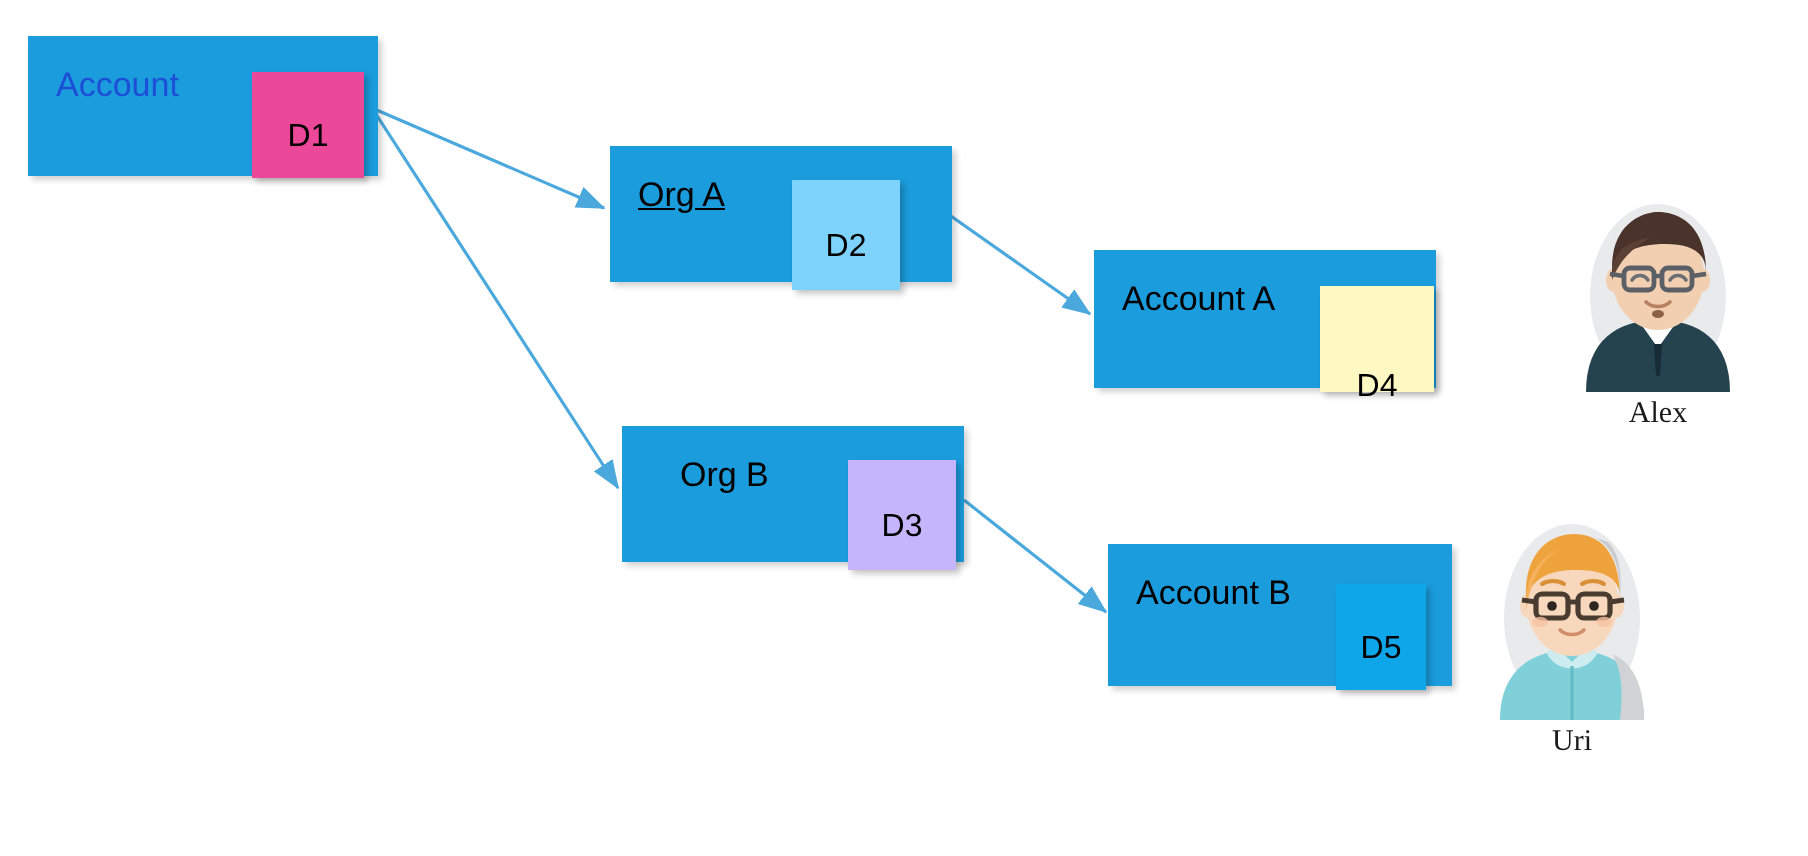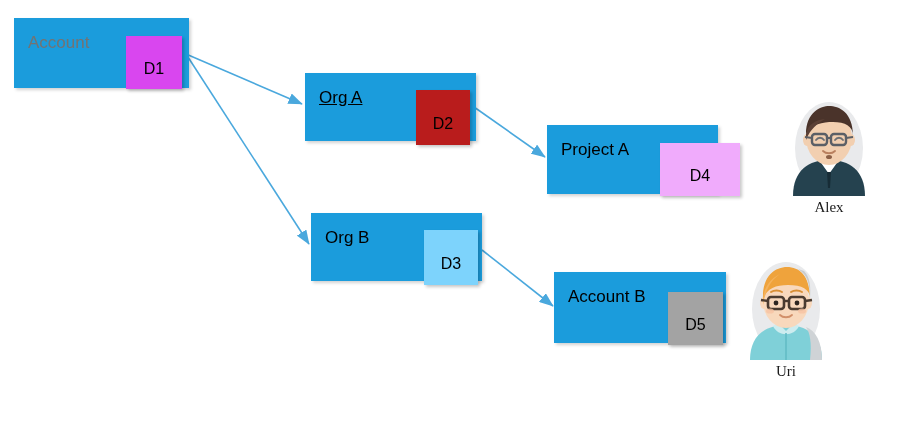--- a/index.html
+++ b/index.html
@@ -85,54 +85,54 @@
       </marker>
     </defs>
     <line class="edge-line" stroke="#4aa8dd" stroke-width="1.6" marker-end="url(#arrowhead)" x1="186" y1="54" x2="302" y2="104"></line>
     <line class="edge-line" stroke="#4aa8dd" stroke-width="1.6" marker-end="url(#arrowhead)" x1="186" y1="54" x2="309" y2="244"></line>
     <line class="edge-line" stroke="#4aa8dd" stroke-width="1.6" marker-end="url(#arrowhead)" x1="474" y1="107" x2="545" y2="157"></line>
     <line class="edge-line" stroke="#4aa8dd" stroke-width="1.6" marker-end="url(#arrowhead)" x1="482" y1="250" x2="553" y2="306"></line>
   </svg>
 
   <div class="node">
     <div class="node-box" style="left: 14px; top: 18px; width: 175px; height: 70px; background: rgb(27, 156, 220);"></div>
-    <div class="node-label" style="left: 28px; top: 34px; color: #737373;">Account</div>
-    <div class="badge" style="left: 126px; top: 36px; width: 56px; height: 53px; background: #d946ef;">
+    <div class="node-label" style="left: 28px; top: 34px; color: #1d4ed8;">Account</div>
+    <div class="badge" style="left: 126px; top: 36px; width: 56px; height: 53px; background: #ec4899;">
       <span class="badge-label">D1</span>
     </div>
   </div>
 
   <div class="node">
     <div class="node-box" style="left: 305px; top: 73px; width: 171px; height: 68px; background: rgb(27, 156, 220);"></div>
     <div class="node-label" style="left: 319px; top: 89px; color: rgb(0, 0, 0); text-decoration: underline;">Org A</div>
-    <div class="badge" style="left: 416px; top: 90px; width: 54px; height: 55px; background: #b91c1c; text-align: right;">
+    <div class="badge" style="left: 396px; top: 90px; width: 54px; height: 55px; background: #7dd3fc; text-align: right;">
       <span class="badge-label">D2</span>
     </div>
   </div>
 
   <div class="node">
     <div class="node-box" style="left: 311px; top: 213px; width: 171px; height: 68px; background: rgb(27, 156, 220);"></div>
-    <div class="node-label" style="left: 325px; top: 229px; color: rgb(0, 0, 0);">Org B</div>
-    <div class="badge" style="left: 424px; top: 230px; width: 54px; height: 55px; background: #7dd3fc;">
+    <div class="node-label" style="left: 340px; top: 229px; color: rgb(0, 0, 0);">Org B</div>
+    <div class="badge" style="left: 424px; top: 230px; width: 54px; height: 55px; background: #c4b5fd;">
       <span class="badge-label">D3</span>
     </div>
   </div>
 
   <div class="node">
     <div class="node-box" style="left: 547px; top: 125px; width: 171px; height: 69px; background: rgb(27, 156, 220);"></div>
-    <div class="node-label" style="left: 561px; top: 141px; color: rgb(0, 0, 0);">Project A</div>
-    <div class="badge" style="left: 660px; top: 143px; width: 80px; height: 53px; background: #f0abfc;">
+    <div class="node-label" style="left: 561px; top: 141px; color: rgb(0, 0, 0);">Account A</div>
+    <div class="badge" style="left: 660px; top: 143px; width: 57px; height: 53px; background: #fef9c3; align-items: flex-end;">
       <span class="badge-label">D4</span>
     </div>
   </div>
 
   <div class="node">
     <div class="node-box" style="left: 554px; top: 272px; width: 172px; height: 71px; background: rgb(27, 156, 220);"></div>
     <div class="node-label" style="left: 568px; top: 288px; color: rgb(0, 0, 0);">Account B</div>
-    <div class="badge" style="left: 668px; top: 292px; width: 55px; height: 53px; background: #a3a3a3;">
+    <div class="badge" style="left: 668px; top: 292px; width: 45px; height: 53px; background: #0ea5e9;">
       <span class="badge-label">D5</span>
     </div>
   </div>
 
   <div class="person" style="left: 781px; top: 96px;">
     <svg class="avatar-svg" width="92" height="100" viewBox="0 0 92 100" xmlns="http://www.w3.org/2000/svg">
       <ellipse cx="46" cy="52" rx="34" ry="46" fill="#e9eaec"></ellipse>
       <path d="M10 100 C10 74 26 64 46 64 C66 64 82 74 82 100 Z" fill="#25424f"></path>
       <path d="M36 64 L46 78 L56 64 L52 62 L46 68 L40 62 Z" fill="#ffffff"></path>
       <path d="M44 76 L48 76 L47 92 L45 92 Z" fill="#172c36"></path>

